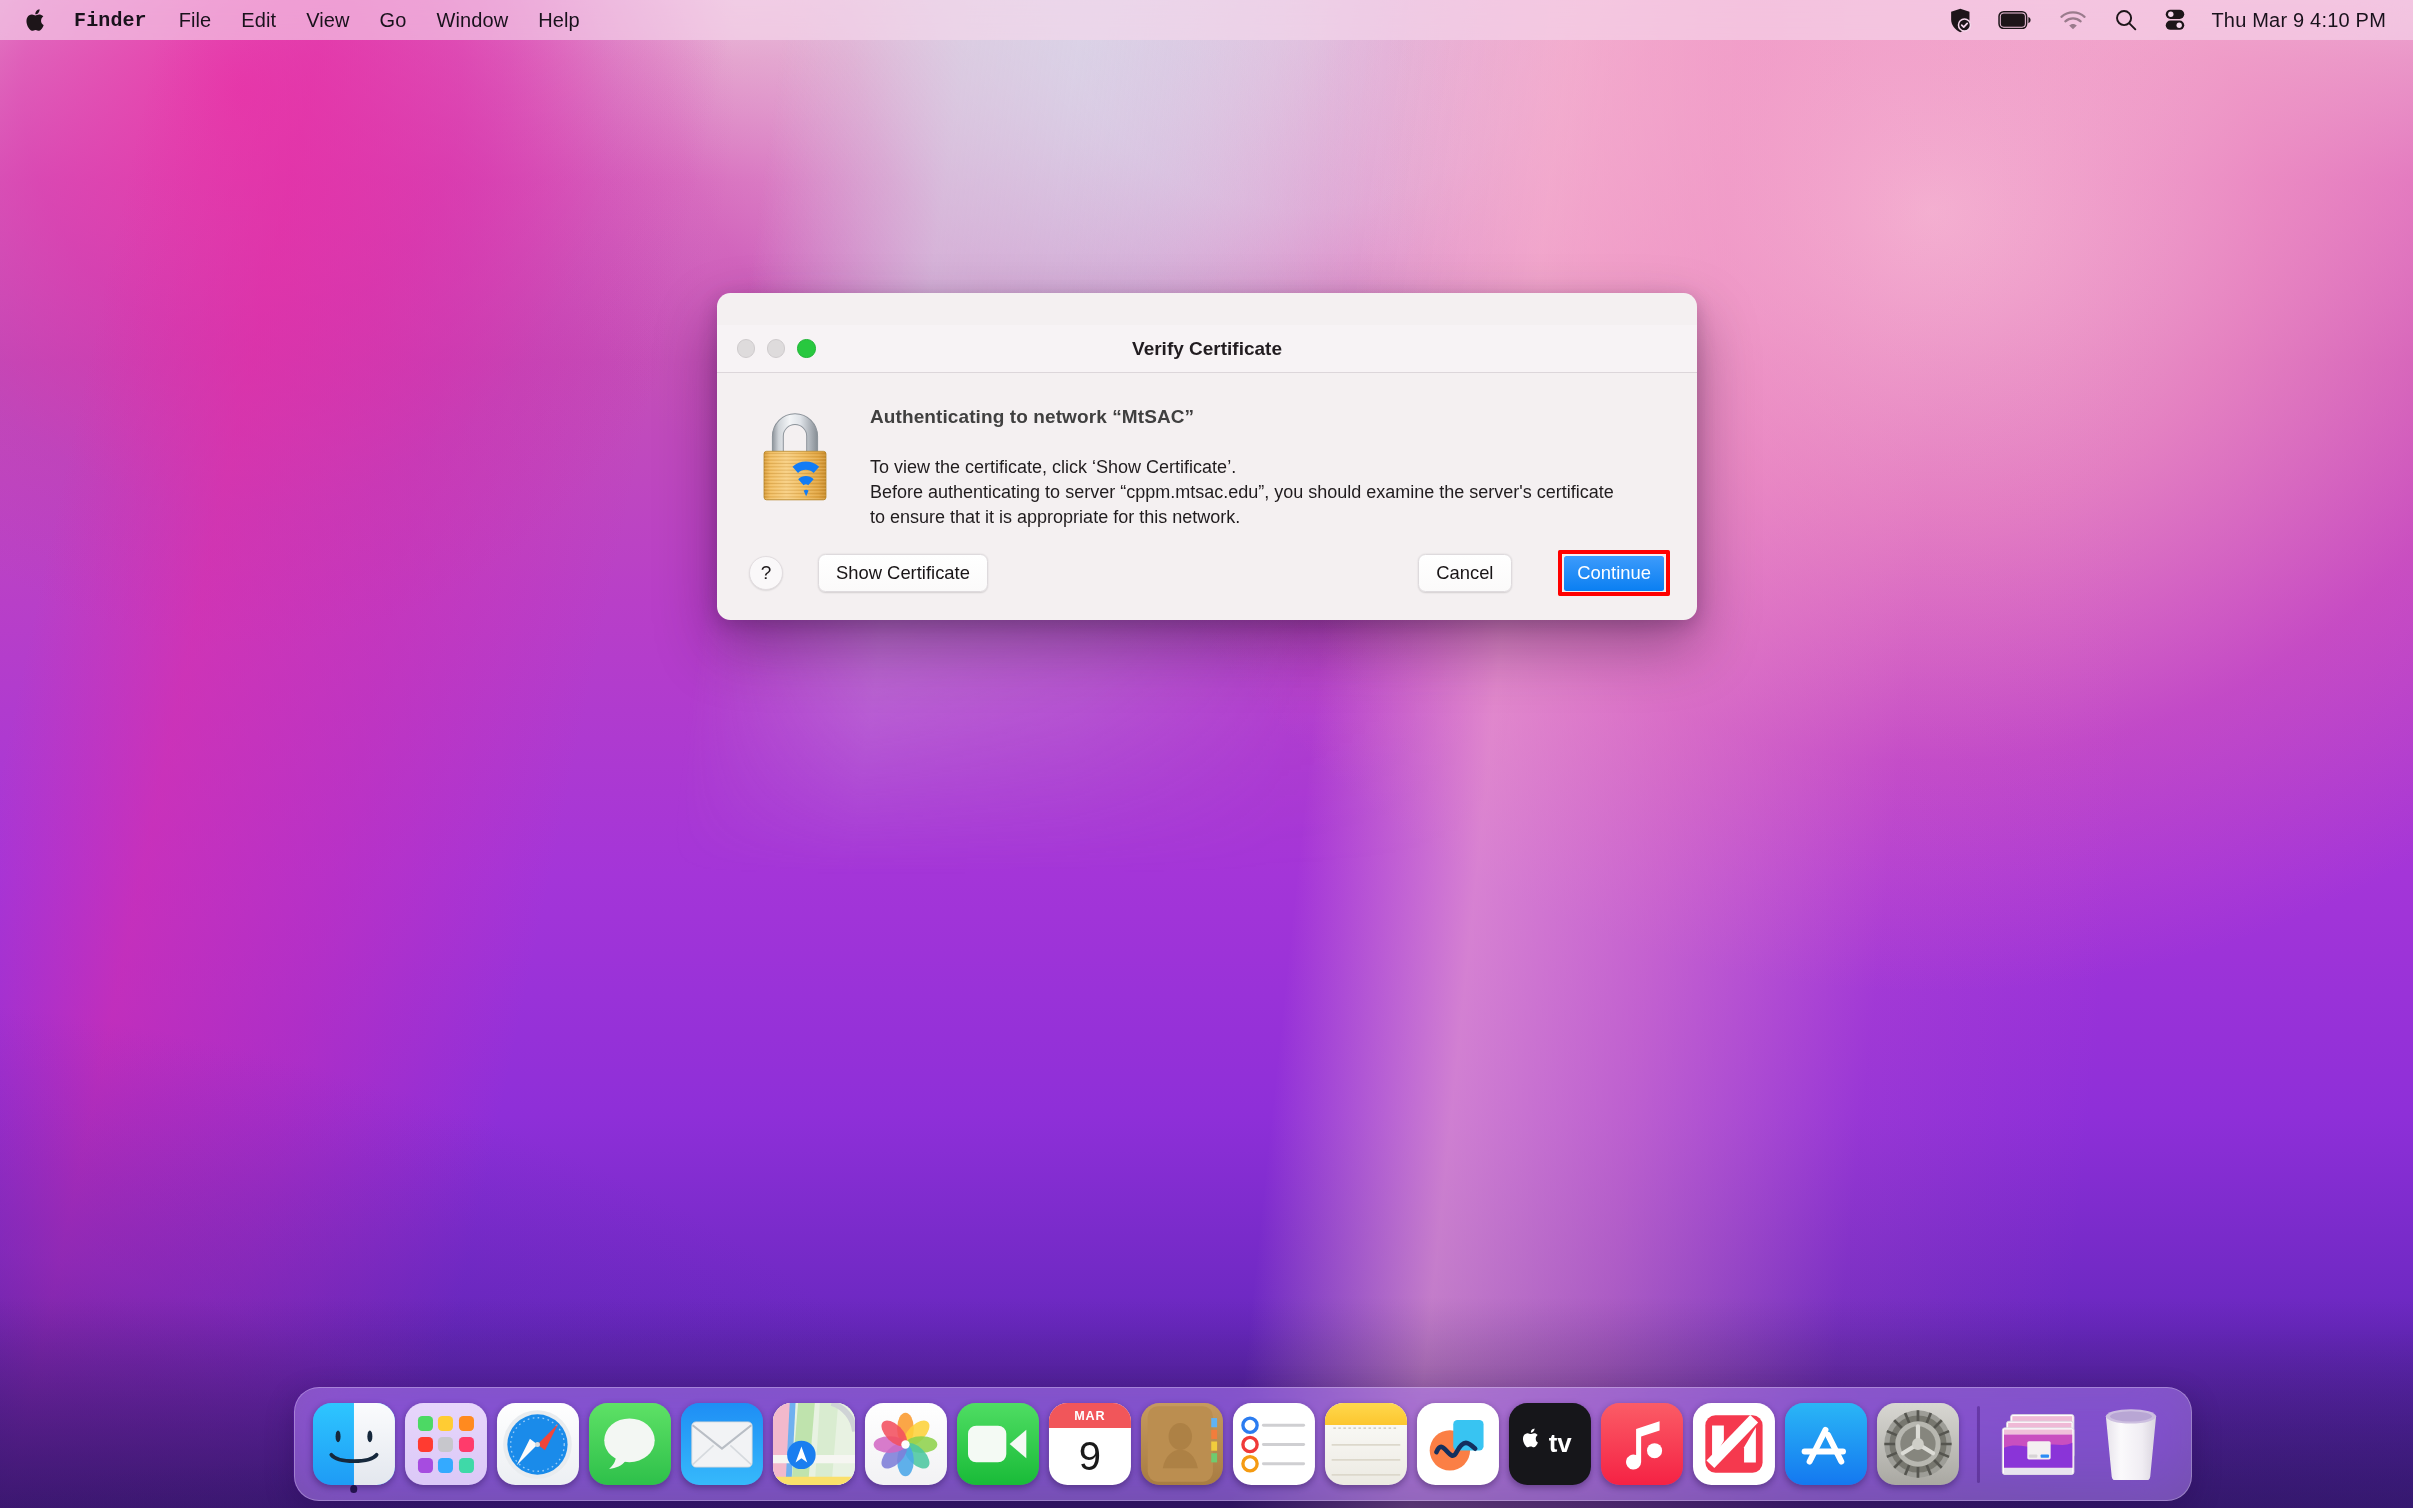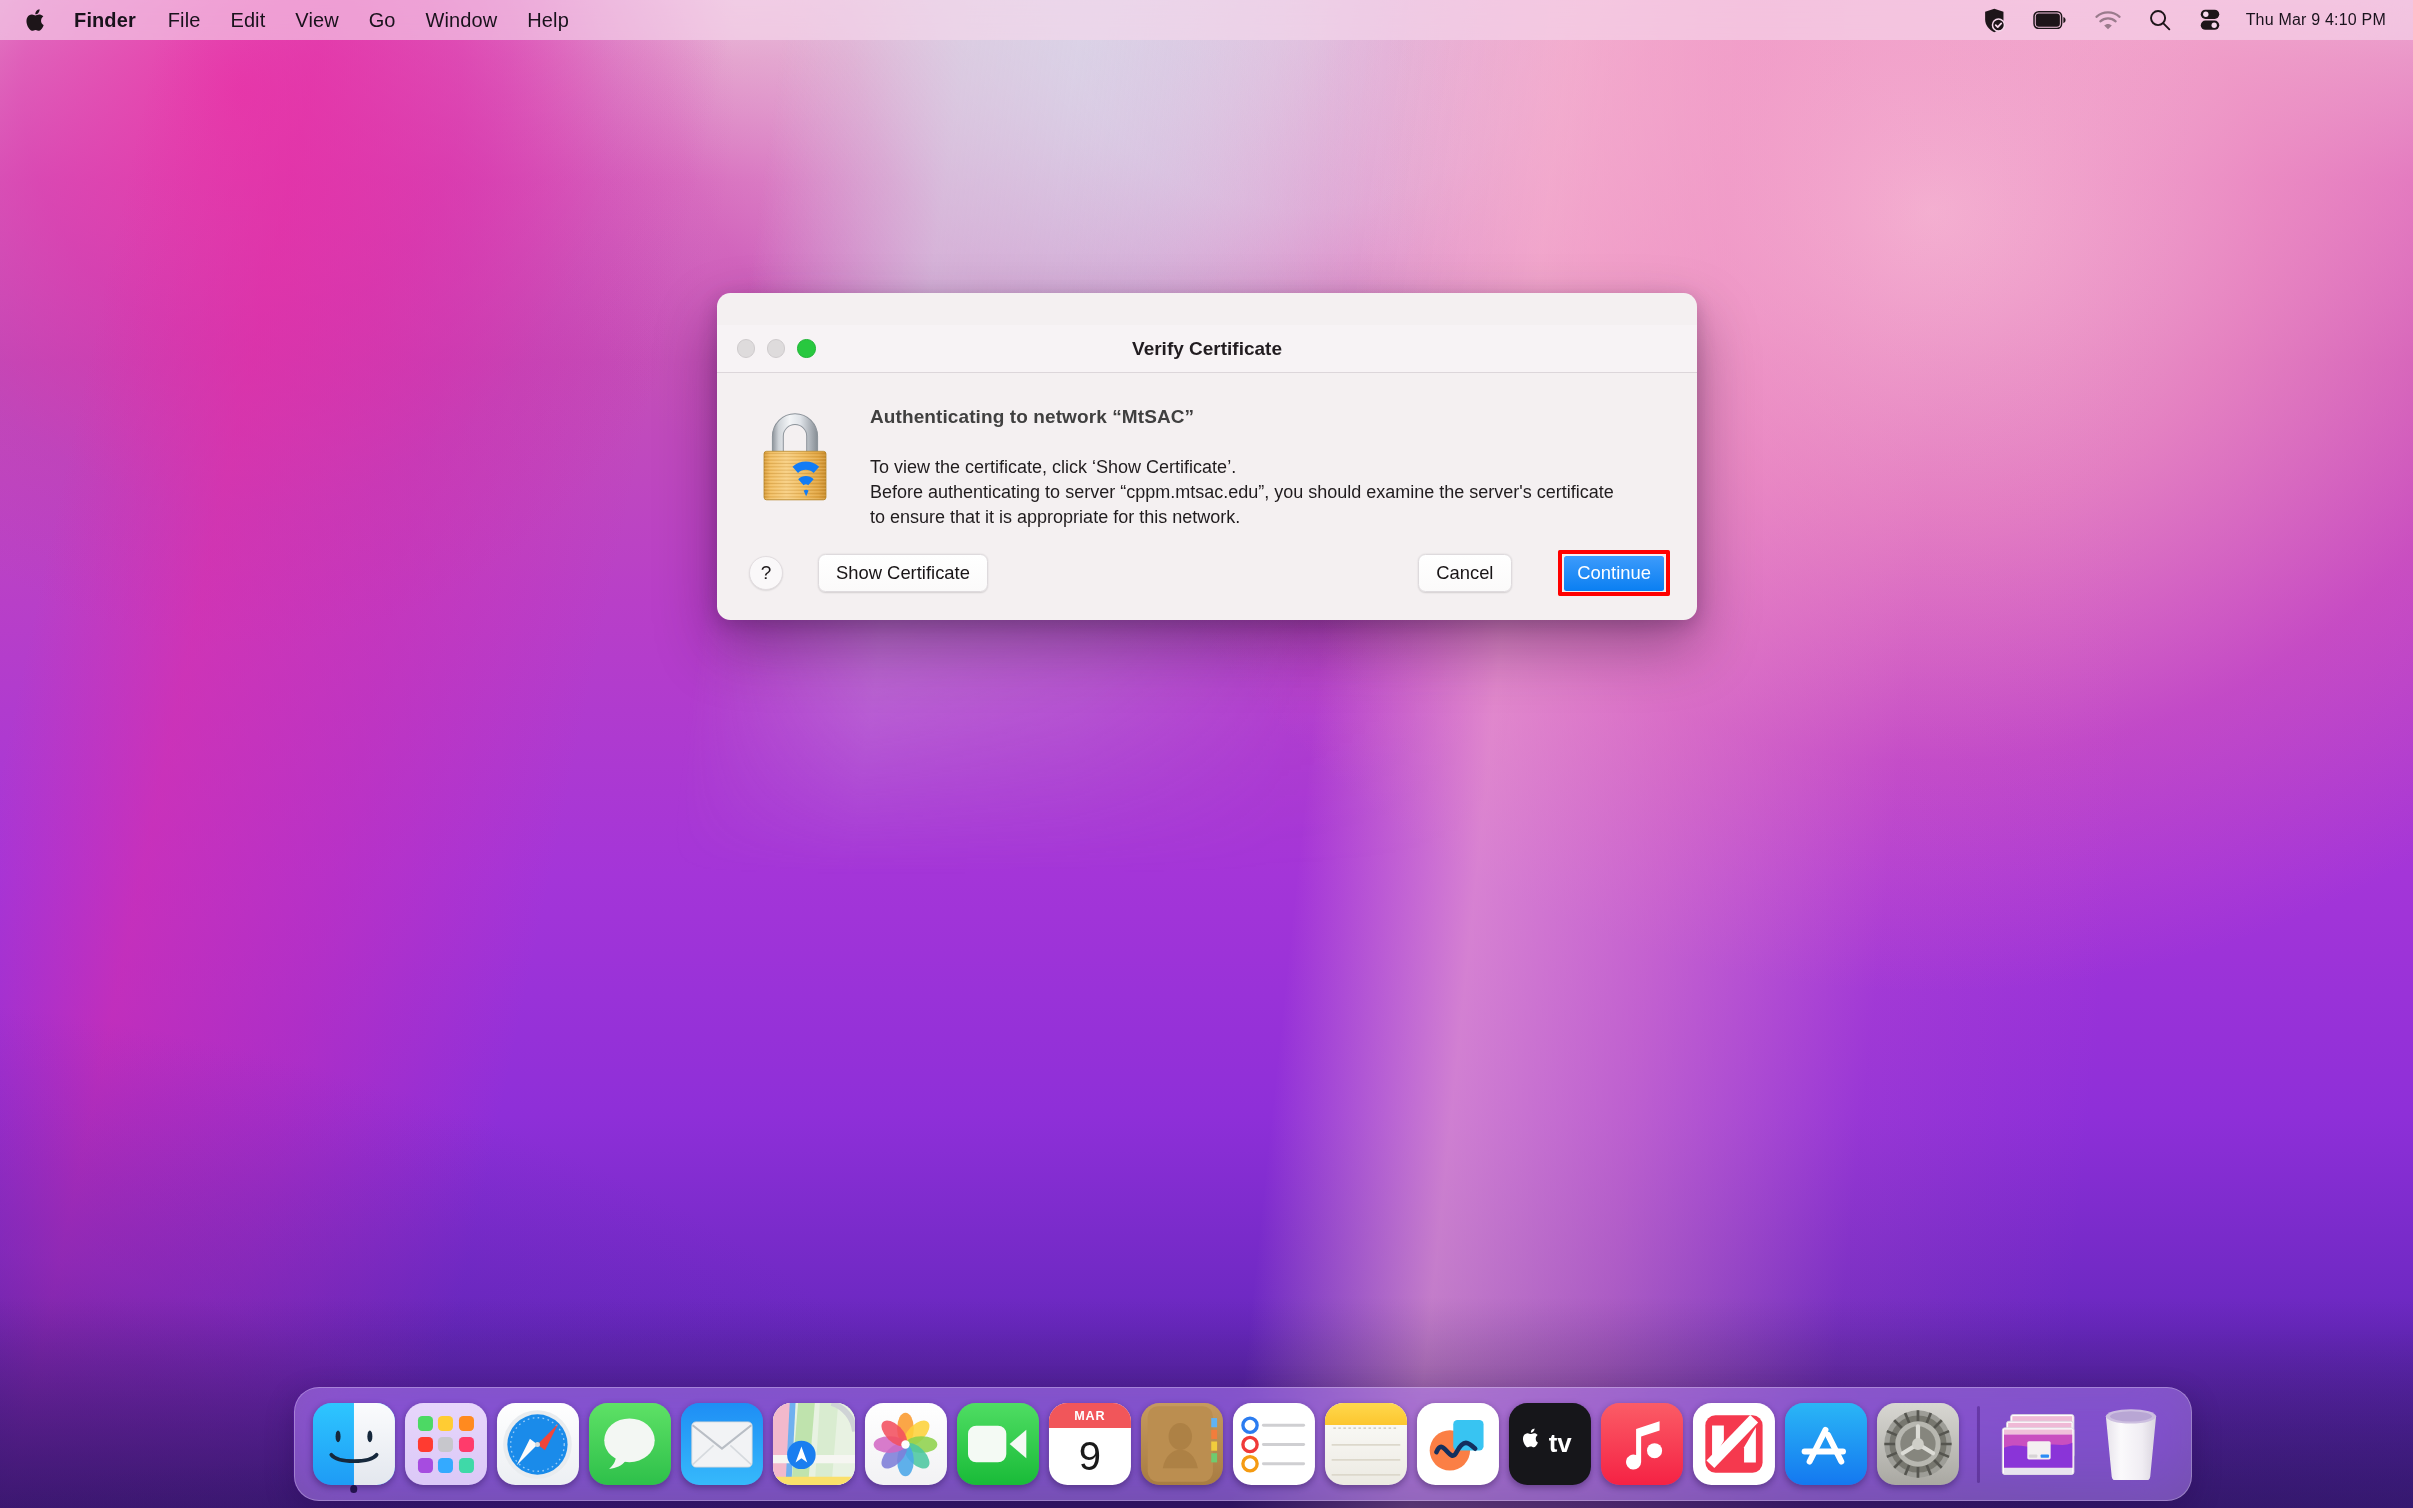--- a/index.html
+++ b/index.html
@@ -144,34 +144,34 @@
     font-size: 20px;
     color: #19121c;
   }
   #menubar-left { display: flex; align-items: center; padding-left: 22px; gap: 0; }
   .menu-item {
     padding: 0 15px; height: 40px;
     display: flex; align-items: center; justify-content: center;
     font-size: 20px; letter-spacing: 0.1px;
     white-space: nowrap;
   }
-  .menu-item.appmenu { font-weight: 700; padding: 0 17px; }
+  .menu-item.appmenu { font-weight: 700; padding: 0 17px; font-family: Liberation Mono, monospace; }
   .apple-logo {
     display: flex; align-items: center; justify-content: center;
     padding: 0 11.7px 0 3.4px; height: 40px;
   }
   #menubar-right {
     margin-left: auto; display: flex; align-items: center;
     padding-right: 22px; gap: 0;
   }
   .status-item {
     height: 40px; display: flex; align-items: center; justify-content: center;
     padding: 0 13.4px;
   }
-  .status-clock { font-size: 16px; padding: 0 5px 0 11.7px; white-space: nowrap; letter-spacing: 0.2px; text-align: right;}
+  .status-clock { font-size: 20px; padding: 0 5px 0 11.7px; white-space: nowrap; letter-spacing: 0.2px; text-align: right;}
 
   
   #dialog {
     position: absolute;
     left: 717px; top: 293px;
     width: 980px; height: 327px;
     border-radius: 13.4px;
     background: #f4f0f1;
     box-shadow: 0 27px 60px rgba(40,10,50,0.40), 0 5px 18.4px rgba(40,10,50,0.22);
     overflow: hidden;

